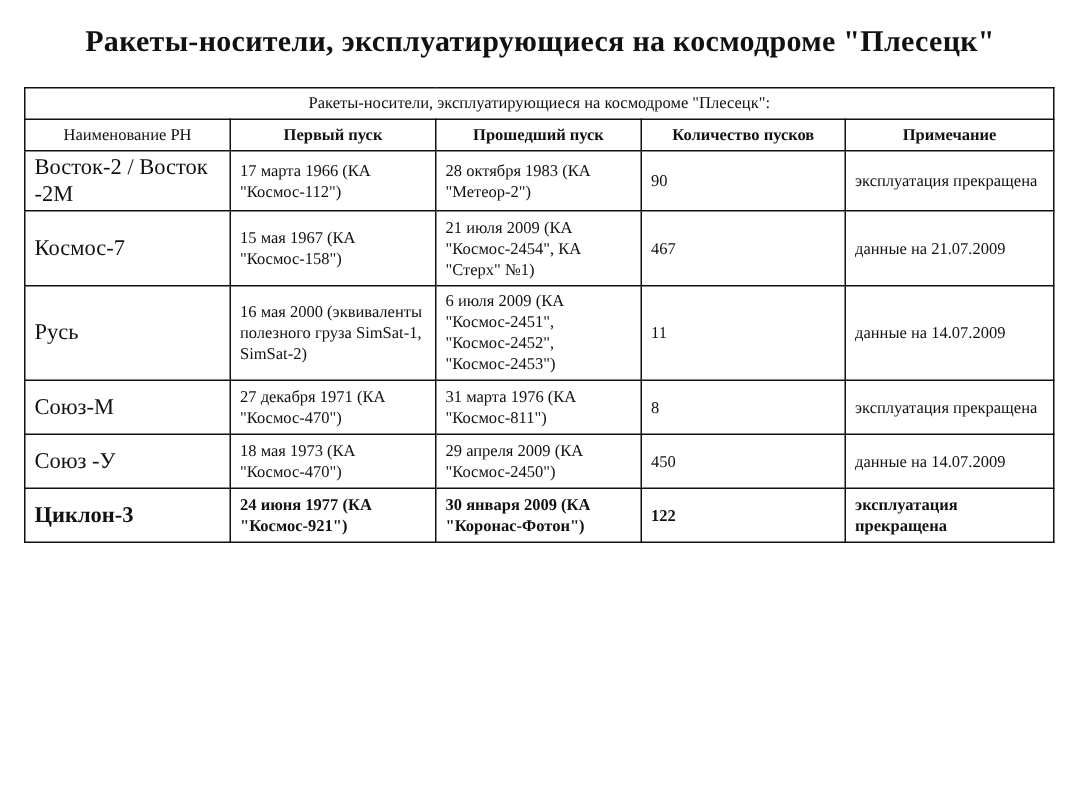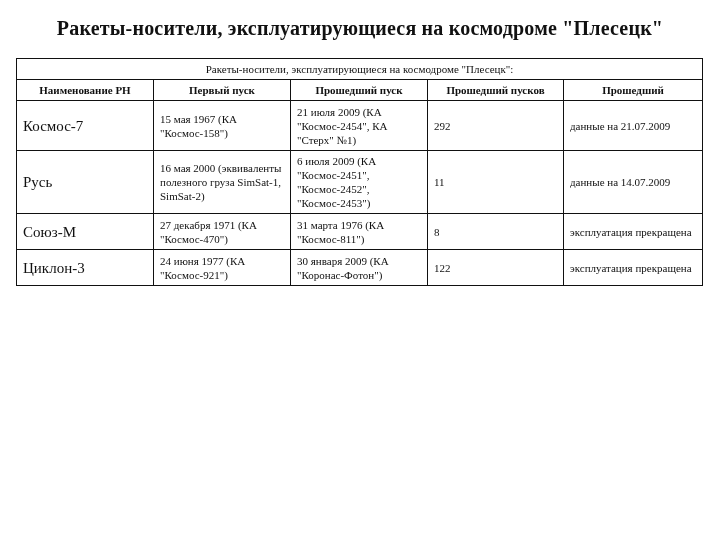--- a/index.html
+++ b/index.html
@@ -2,21 +2,21 @@
 <html><head>
 <meta charset="utf-8">
 <style>
   html, body { margin: 0; padding: 0; background: #ffffff; }
   body { width: 720px; height: 540px; position: relative; overflow: hidden; font-family: "Liberation Serif", "DejaVu Serif", serif; color: #111; }
   .title { position: absolute; left: 0; top: 17px; width: 720px; text-align: center; font-size: 20px; font-weight: bold; letter-spacing: 0.2px; }
   table.grid { position: absolute; left: 16px; top: 58px; width: 686px; border-collapse: collapse; table-layout: fixed; }
   table.grid td, table.grid th { border: 1px solid #111; padding: 0 6px; vertical-align: middle; }
   .cap td { height: 20px; text-align: center; font-size: 11px; font-weight: normal; }
   .hdr th { height: 20px; font-size: 11px; text-align: center; }
-  .hdr th.plain { font-weight: bold; }
+  .hdr th.plain { font-weight: normal; }
   .name { font-size: 15px; line-height: 18px; }
   .small { font-size: 11px; line-height: 14px; }
 </style>
 </head>
 <body>
 
 <div class="title">Ракеты-носители, эксплуатирующиеся на космодроме "Плесецк"</div>
 
 <table class="grid">
   <colgroup>
@@ -27,45 +27,59 @@
       <col style="width:139px">
   </colgroup>
   <tbody id="tbody">
     <tr class="cap">
       <td colspan="5">Ракеты-носители, эксплуатирующиеся на космодроме "Плесецк":</td>
     </tr>
     <tr class="hdr">
       <th class="plain">Наименование РН</th>
       <th>Первый пуск</th>
       <th>Прошедший пуск</th>
-      <th>Прошедший пусков</th>
-      <th>Прошедший</th>
+      <th>Количество пусков</th>
+      <th>Примечание</th>
     </tr>
+  <tr style="height: 40px;">
+        <td class="name">Восток-2 / Восток -2М</td>
+        <td class="small">17 марта 1966 (КА "Космос-112")</td>
+        <td class="small">28 октября 1983 (КА "Метеор-2")</td>
+        <td class="small">90</td>
+        <td class="small">эксплуатация прекращена</td>
+      </tr>
       <tr style="height: 50px;">
         <td class="name">Космос-7</td>
         <td class="small">15 мая 1967 (КА "Космос-158")</td>
         <td class="small">21 июля 2009 (КА "Космос-2454", КА "Стерх" №1)</td>
-        <td class="small">292</td>
+        <td class="small">467</td>
         <td class="small">данные на 21.07.2009</td>
       </tr>
       <tr style="height: 63px;">
         <td class="name">Русь</td>
         <td class="small">16 мая 2000 (эквиваленты полезного груза SimSat-1, SimSat-2)</td>
         <td class="small">6 июля 2009 (КА "Космос-2451", "Космос-2452", "Космос-2453")</td>
         <td class="small">11</td>
         <td class="small">данные на 14.07.2009</td>
       </tr>
       <tr style="height: 36px;">
         <td class="name">Союз-М</td>
         <td class="small">27 декабря 1971 (КА "Космос-470")</td>
         <td class="small">31 марта 1976 (КА "Космос-811")</td>
         <td class="small">8</td>
         <td class="small">эксплуатация прекращена</td>
       </tr>
       <tr style="height: 36px;">
+        <td class="name">Союз -У</td>
+        <td class="small">18 мая 1973 (КА "Космос-470")</td>
+        <td class="small">29 апреля 2009 (КА "Космос-2450")</td>
+        <td class="small">450</td>
+        <td class="small">данные на 14.07.2009</td>
+      </tr>
+      <tr style="height: 36px; font-weight: bold;">
         <td class="name">Циклон-3</td>
         <td class="small">24 июня 1977 (КА "Космос-921")</td>
         <td class="small">30 января 2009 (КА "Коронас-Фотон")</td>
         <td class="small">122</td>
         <td class="small">эксплуатация прекращена</td>
       </tr>
     </tbody>
 </table>
 
 </body></html>

